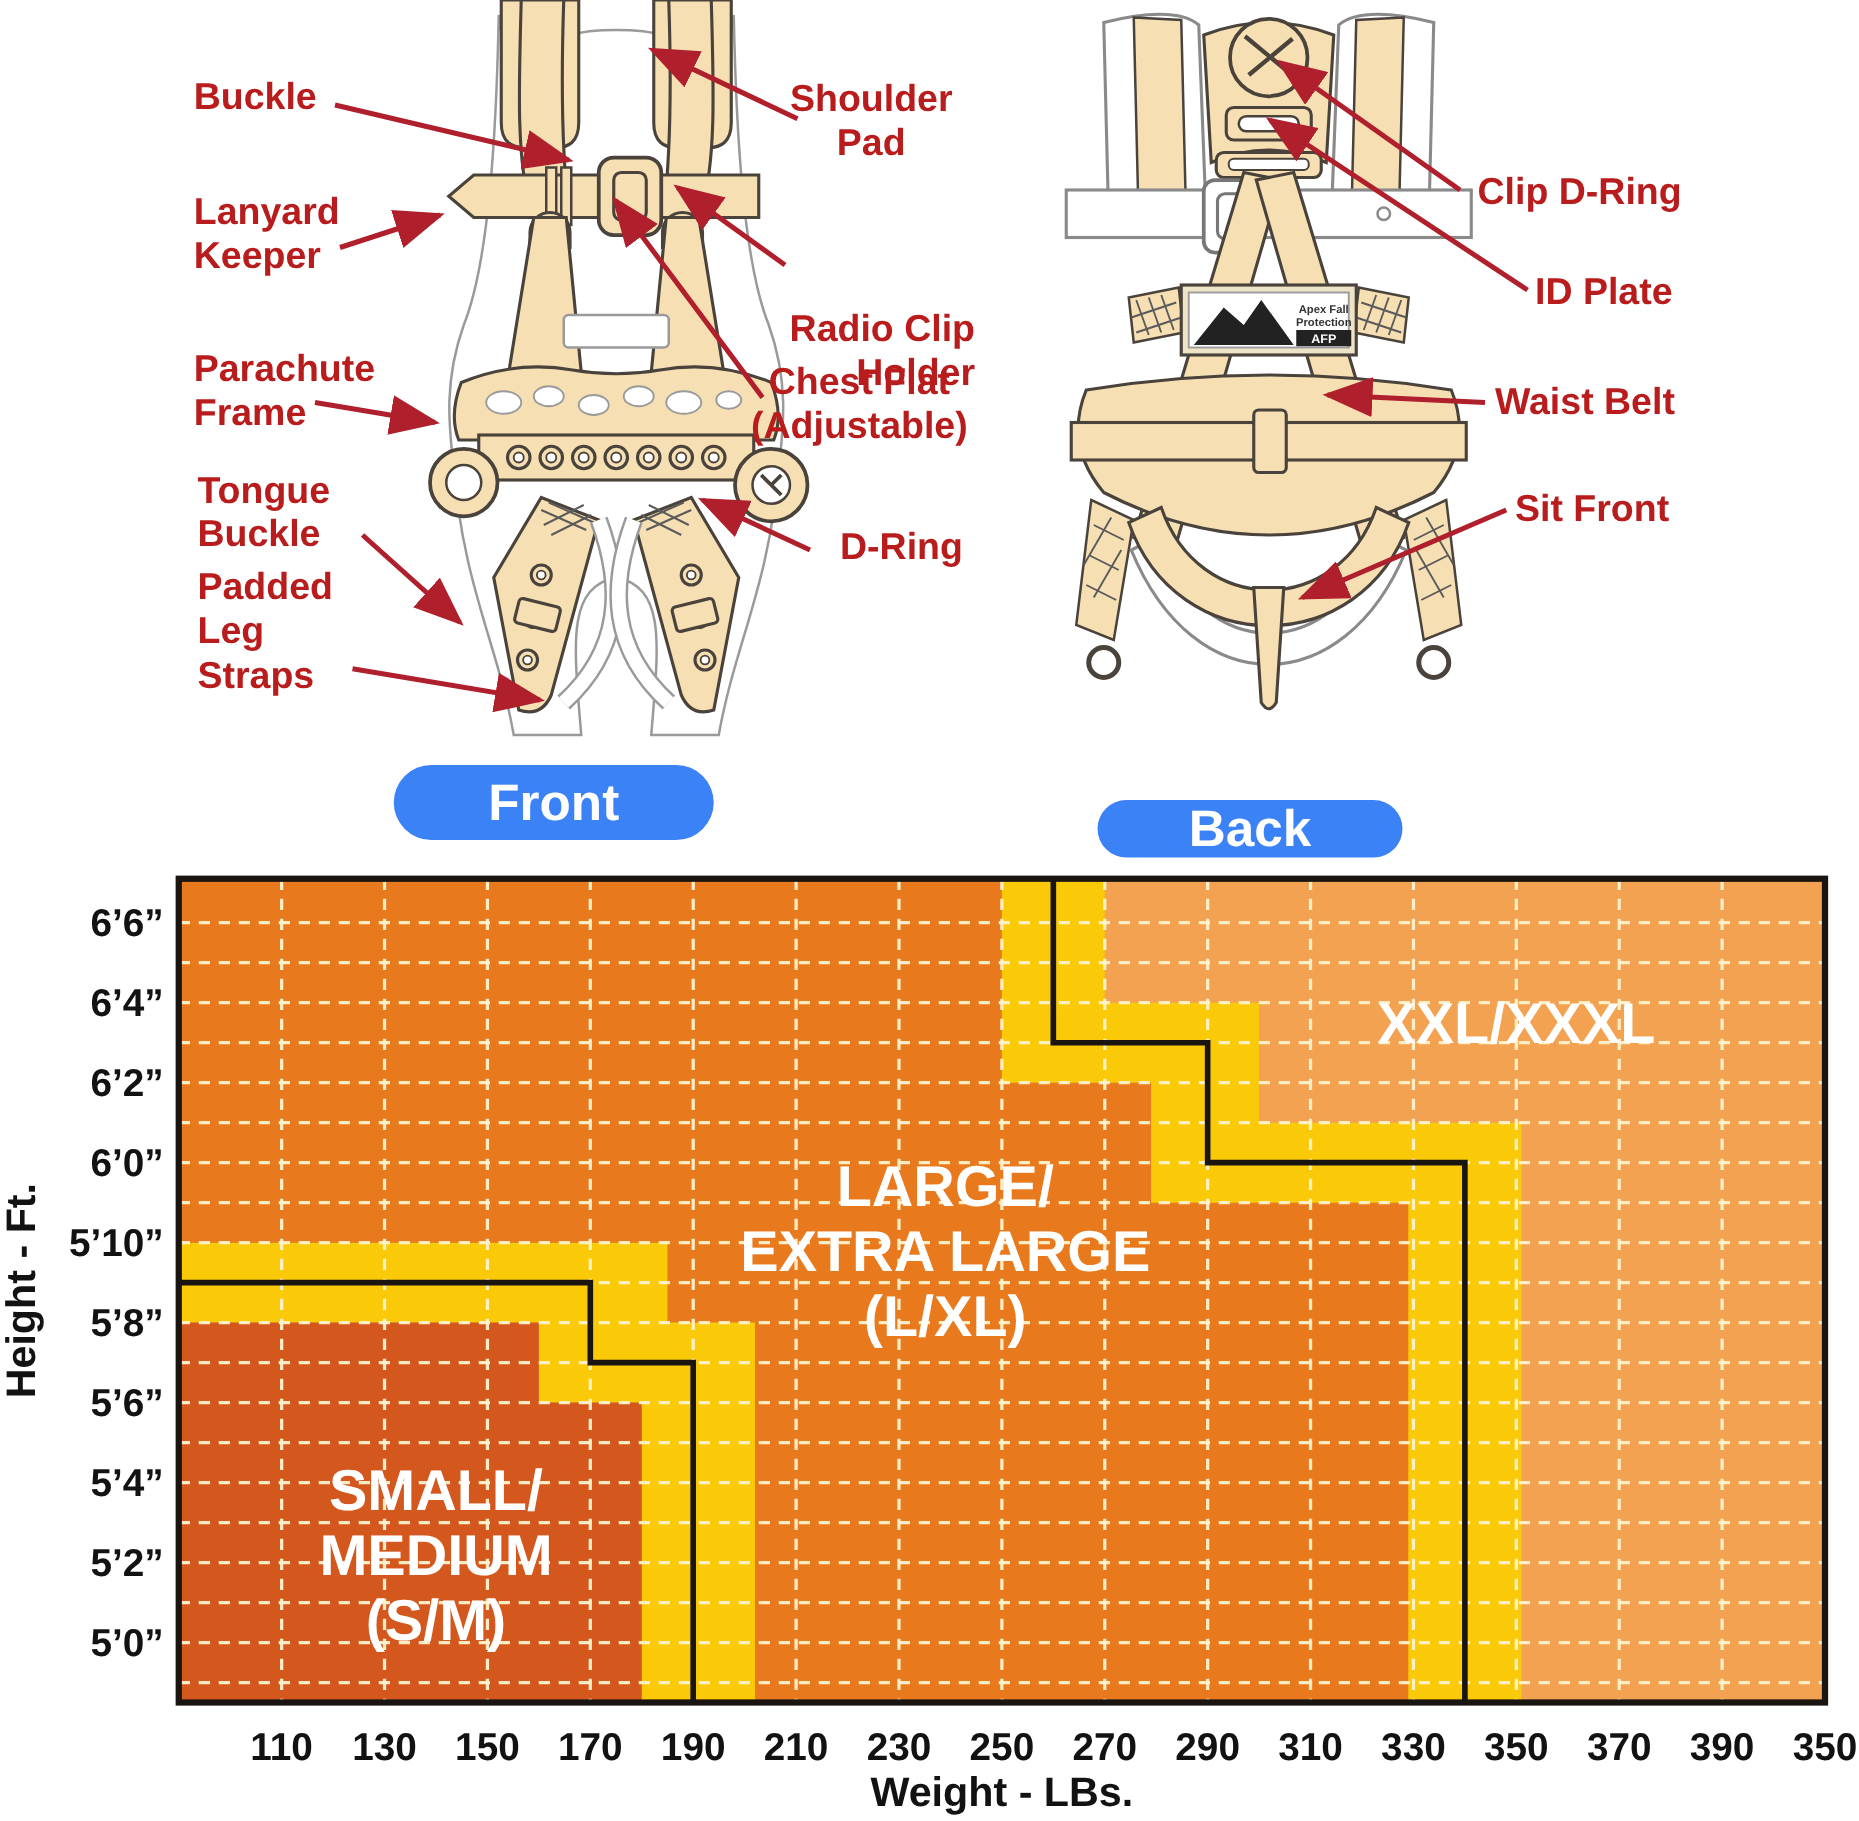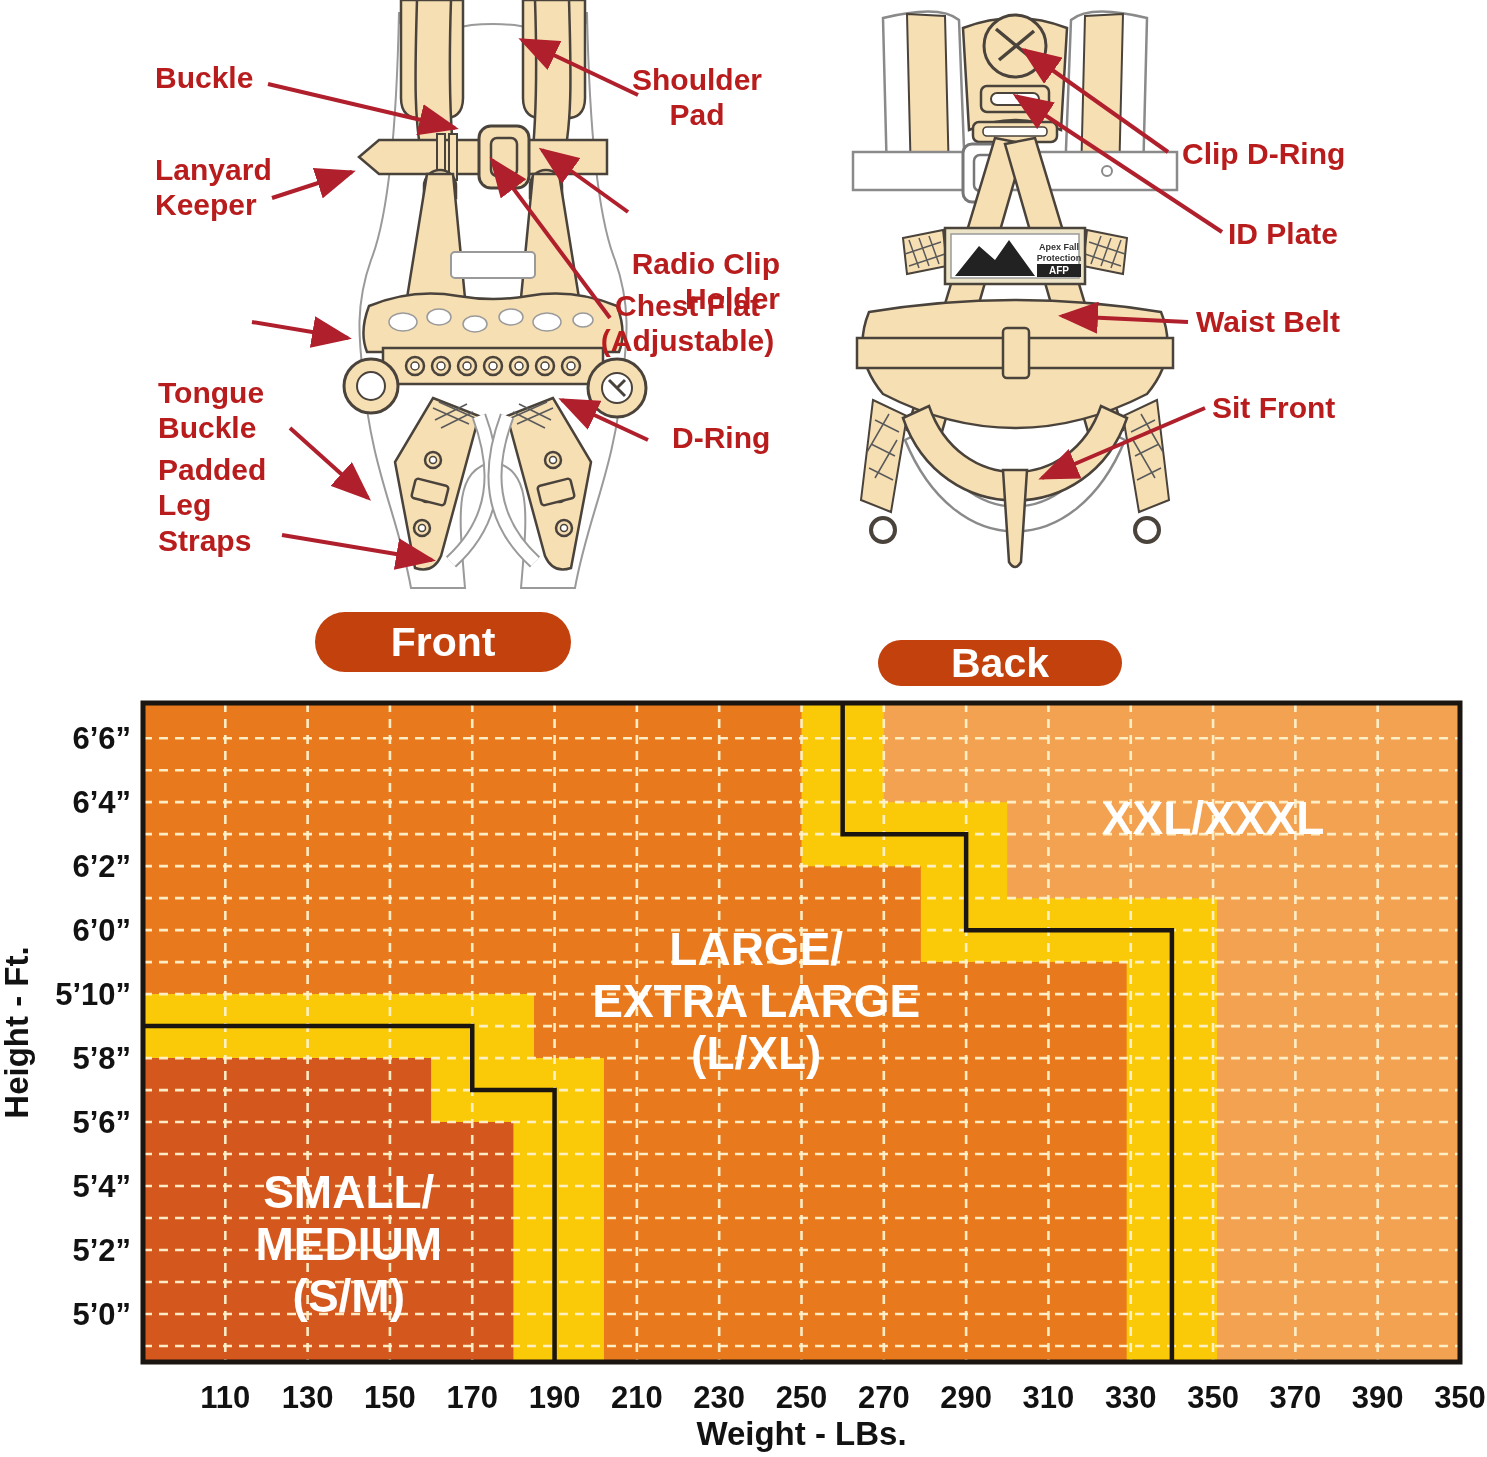--- a/index.html
+++ b/index.html
@@ -1,20 +1,20 @@
 <!DOCTYPE html>
 <html><head>
 <meta charset="utf-8">
 <style>
   html,body{margin:0;padding:0;background:#ffffff;}
   #page{position:relative;width:1487px;height:1457px;background:#fff;overflow:hidden;
         font-family:"Liberation Sans",sans-serif;}
   .plabel{position:absolute;font-size:30px;font-weight:700;color:#b91c1c;line-height:1.18;
           white-space:pre-line;}
-  .pill{position:absolute;background:#c2410c;color:#fff;border-radius:32px;
+  .pill{position:absolute;background:#3b82f6;color:#fff;border-radius:32px;
         display:flex;align-items:center;justify-content:center;
         font-size:41px;font-weight:700;}
   svg{position:absolute;}
   .tick{font-family:"Liberation Sans",sans-serif;font-size:31px;font-weight:700;fill:#121212;}
   .axis-title{font-family:"Liberation Sans",sans-serif;font-size:33px;font-weight:700;fill:#121212;}
   .rlabel{font-family:"Liberation Sans",sans-serif;font-size:46px;font-weight:700;fill:#ffffff;}
   .plate-txt{font-family:"Liberation Sans",sans-serif;font-size:9px;font-weight:700;fill:#333;}
   .plate-txt2{font-family:"Liberation Sans",sans-serif;font-size:10px;font-weight:700;fill:#fff;}
 </style>
 </head>
@@ -187,20 +187,22 @@
       <line x1="1168" y1="152" x2="1024" y2="50" marker-end="url(#ah)"></line>
       <line x1="1222" y1="232" x2="1016" y2="96" marker-end="url(#ah)"></line>
       <line x1="1188" y1="322" x2="1062" y2="316" marker-end="url(#ah)"></line>
       <line x1="1205" y1="408" x2="1042" y2="478" marker-end="url(#ah)"></line>
     </g>
   </svg>
 
   <div class="plabel" style="left:155px;top:60px;">Buckle</div>
   <div class="plabel" style="left:155px;top:152px;">Lanyard
 Keeper</div>
+  <div class="plabel" style="left:155px;top:278px;">Parachute
+Frame</div>
   <div class="plabel" style="left:158px;top:375px;">Tongue
 Buckle</div>
   <div class="plabel" style="left:612px;top:62px;width:170px;text-align:center;">Shoulder
 Pad</div>
   <div class="plabel" style="left:158px;top:452px;">Padded
 Leg
 Straps</div>
   <div class="plabel" style="left:600px;top:198px;width:180px;text-align:right;margin-top:48px;">Radio Clip
 Holder</div>
   <div class="plabel" style="left:585px;top:288px;width:205px;text-align:center;">Chest Flat

